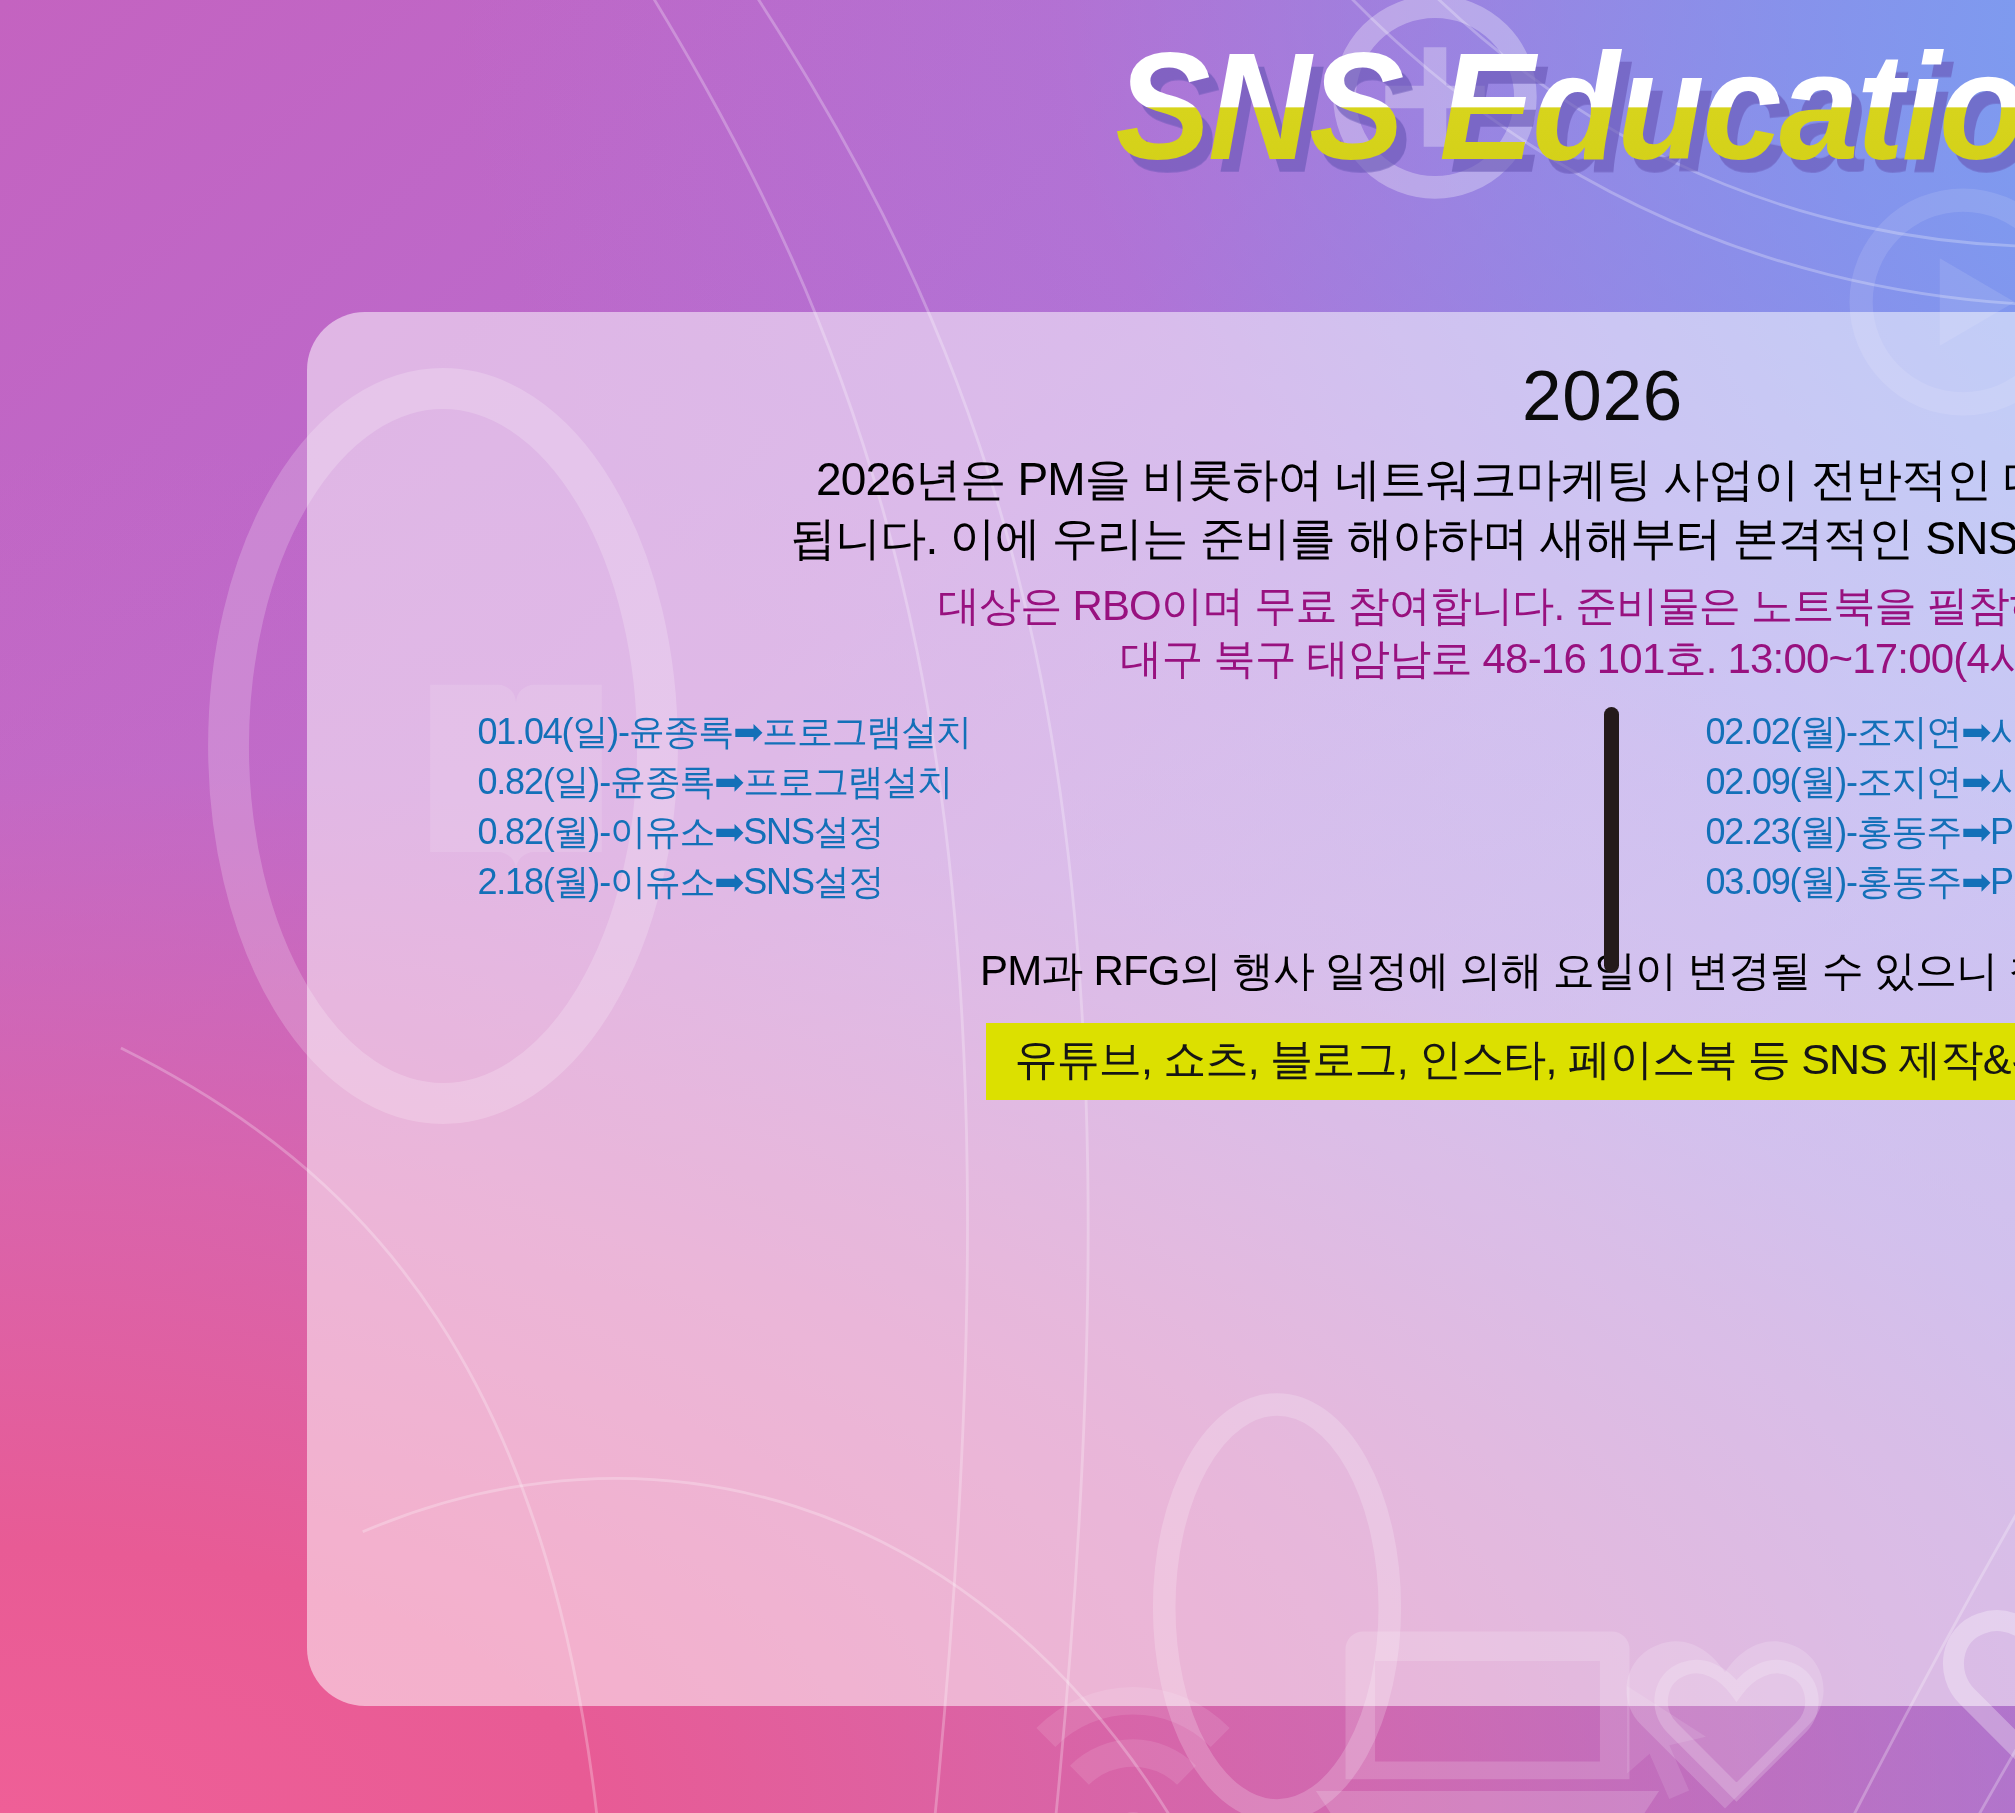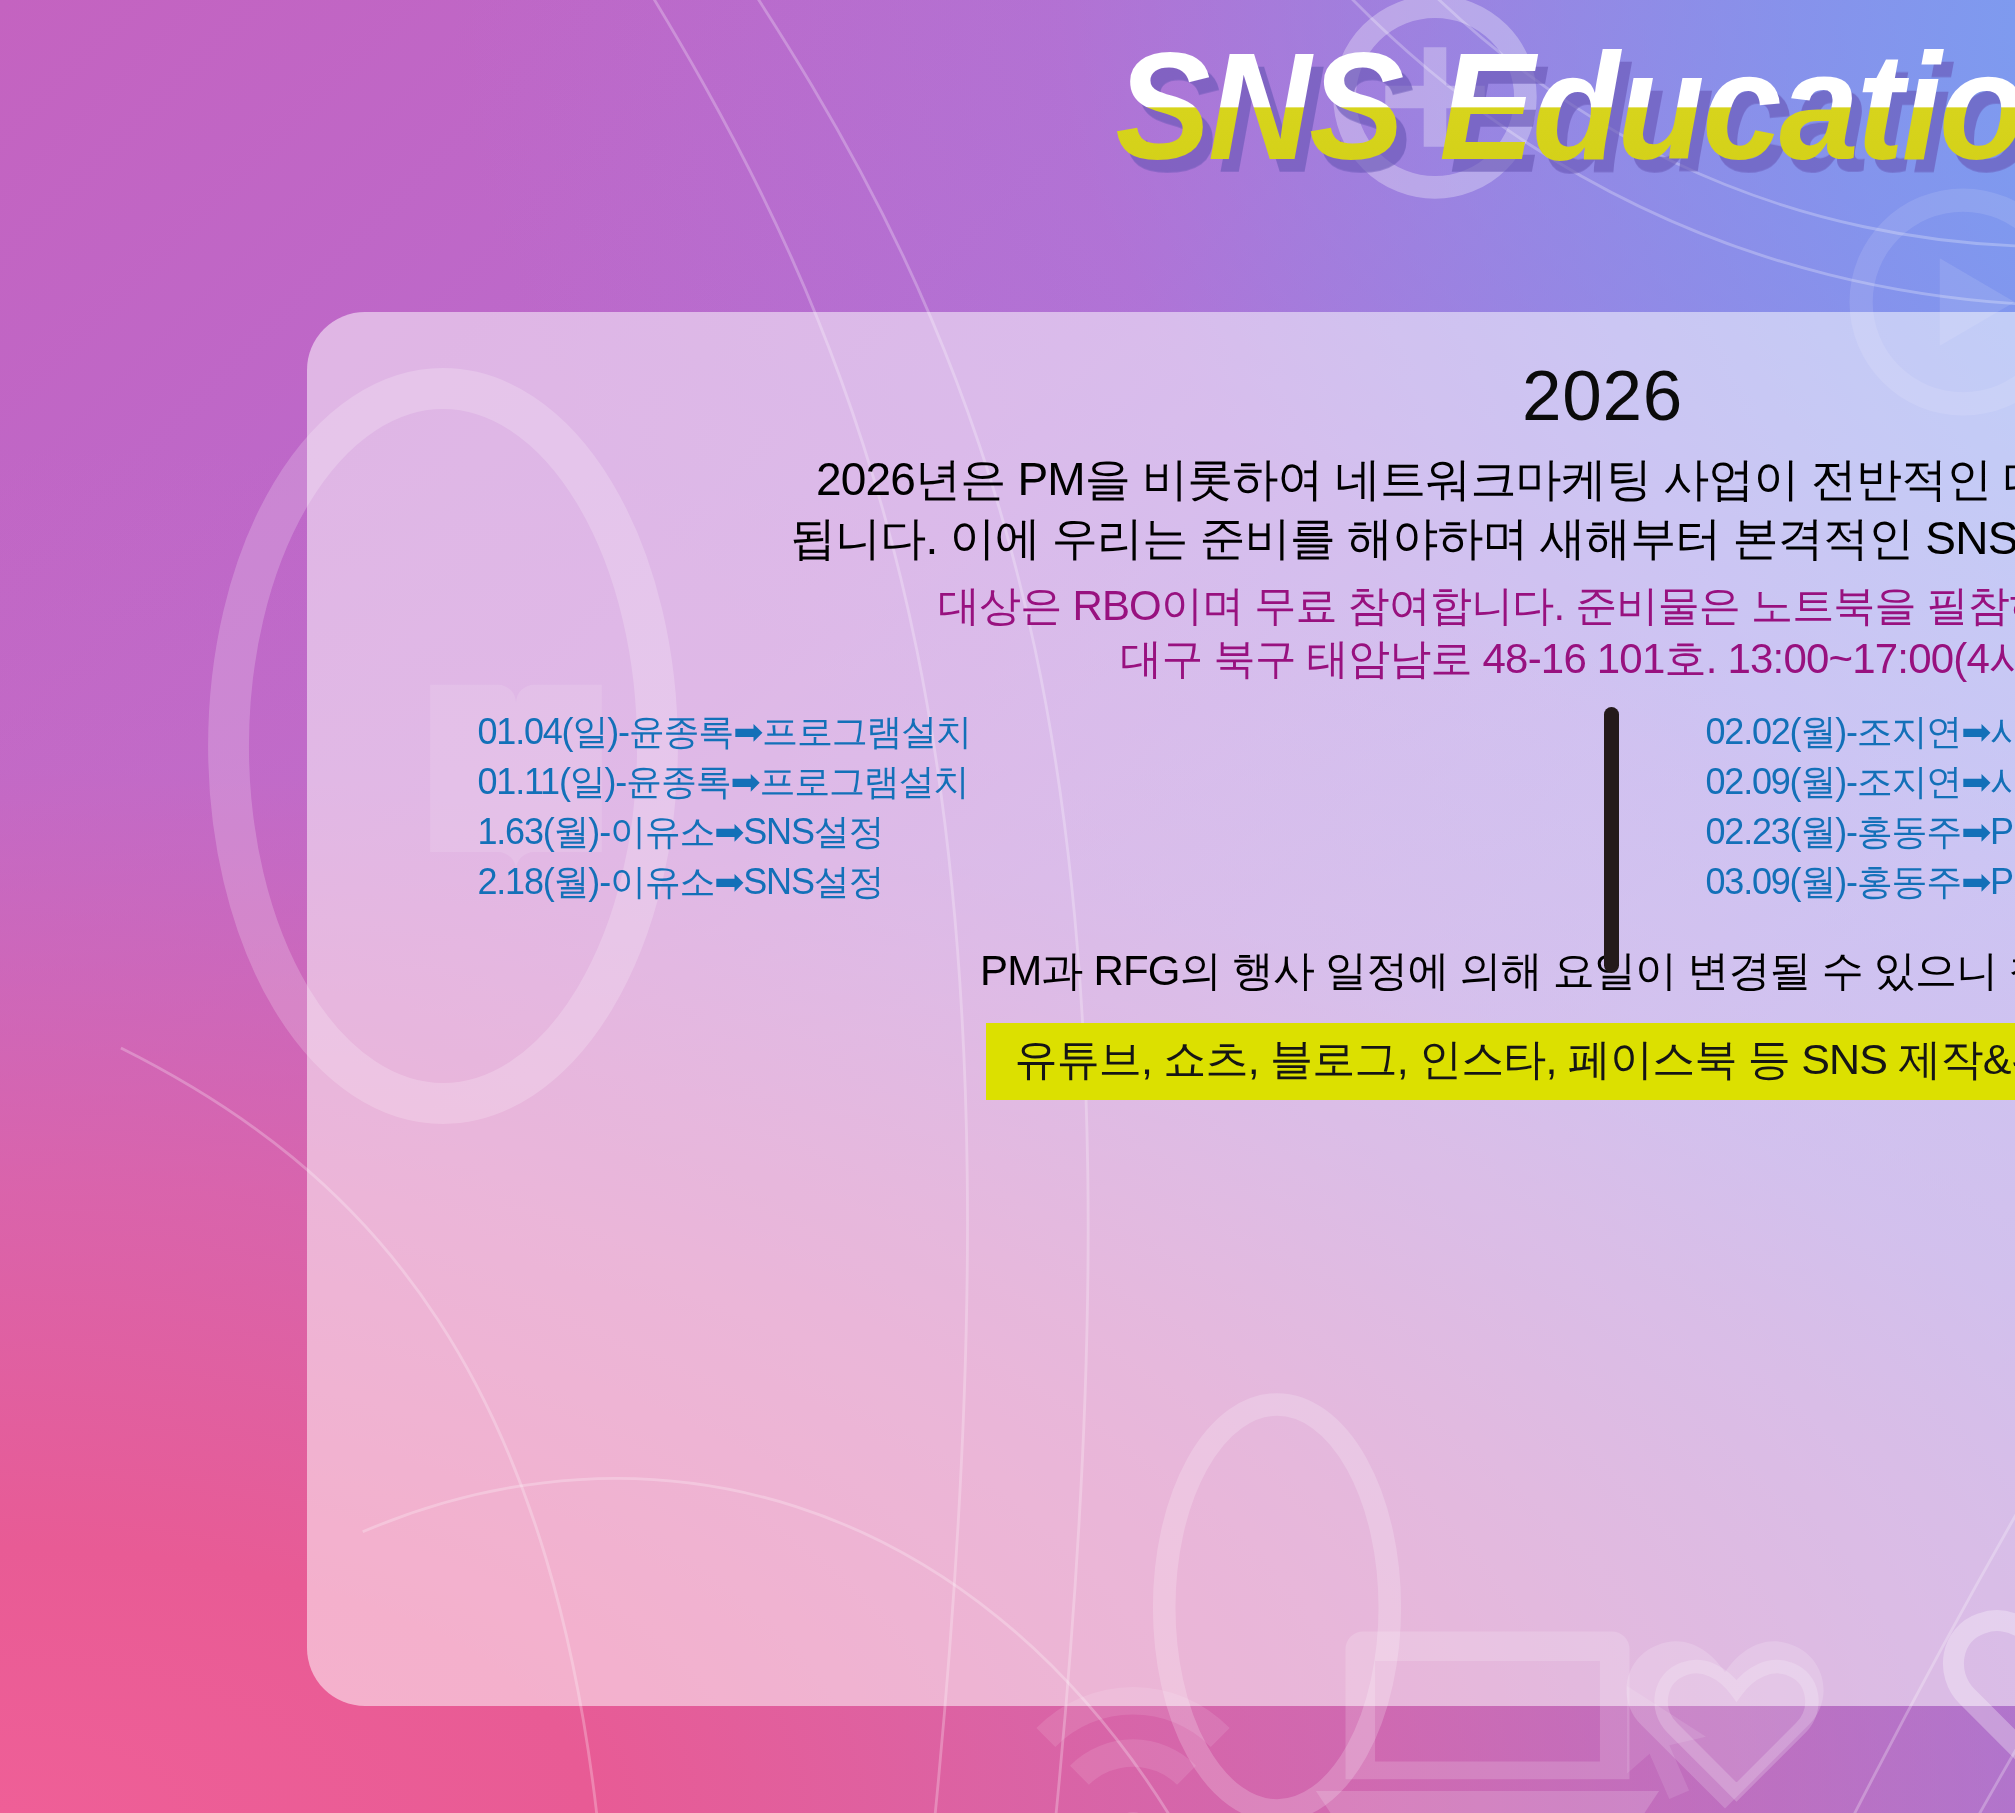--- a/index.html
+++ b/index.html
@@ -277,22 +277,22 @@
       </div>
 
       <div class="notice">
         <div>대상은 RBO이며 무료 참여합니다. 준비물은 노트북을 필참하셔야합니다.</div>
         <div>대구 북구 태암남로 48-16 101호. 13:00~17:00(4시간)</div>
       </div>
 
       <div id="schedule">
         <div class="sched-col left">
           <div class="sched-row">01.04(일)-윤종록➡프로그램설치</div>
-          <div class="sched-row">01.11(일)-윤종록➡프로그램설치</div>
-          <div class="sched-row">1.63(월)-이유소➡SNS설정</div>
+          <div class="sched-row">0.82(일)-윤종록➡프로그램설치</div>
+          <div class="sched-row">0.82(월)-이유소➡SNS설정</div>
           <div class="sched-row">2.18(월)-이유소➡SNS설정</div>
         </div>
 
         <div id="divider"></div>
 
         <div class="sched-col right">
           <div class="sched-row">02.02(월)-조지연➡사진,영상편집</div>
           <div class="sched-row">02.09(월)-조지연➡사진,영상편집</div>
           <div class="sched-row">02.23(월)-홍동주➡PPT사용법</div>
           <div class="sched-row">03.09(월)-홍동주➡PPT사용법</div>

